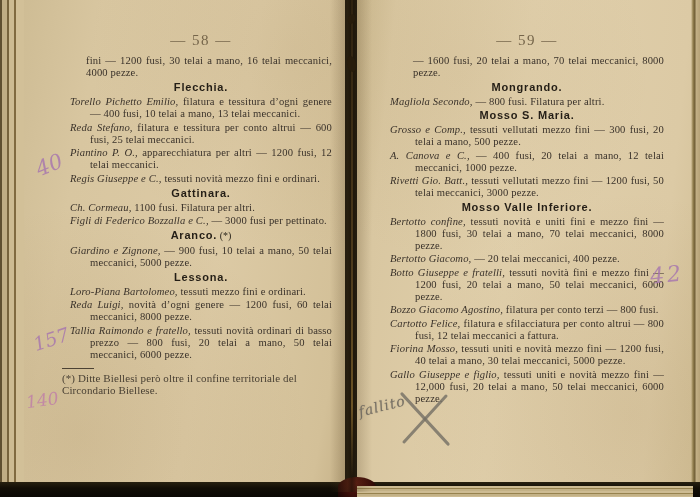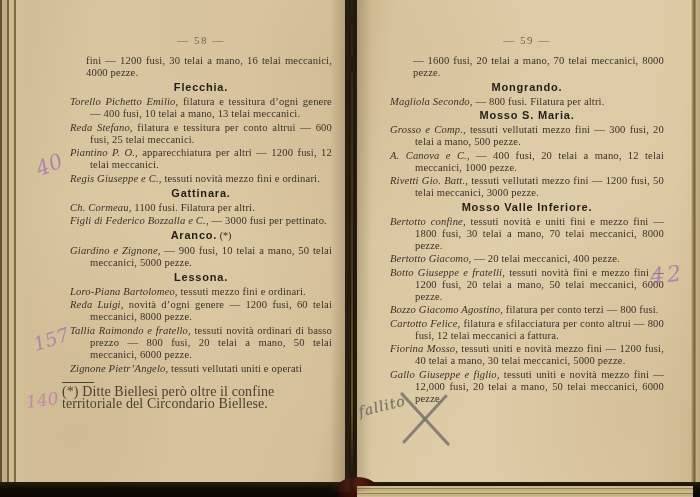--- a/index.html
+++ b/index.html
@@ -58,38 +58,38 @@
     background:repeating-linear-gradient(180deg,#cdbb92 0 2px,#96824f 2px 3px,#c3b186 3px 5px);
   }
   
   .text-col{
     position:absolute;top:34px;color:#3a322a;
     font-size:10.6px;line-height:12.1px;letter-spacing:.15px;
   }
   .text-col-left{left:70px;width:262px;}
   .text-col-right{left:390px;width:274px;line-height:12.0px;}
   .pagenum{
-    text-align:center;font-size:11px;color:#75654a;letter-spacing:1.5px;
+    text-align:center;font-size:15px;color:#75654a;letter-spacing:1.5px;
     margin:0 0 9px 0;
   }
   .entry{
     margin:0 0 1.5px 0;padding-left:20px;text-indent:-20px;text-align:justify;
   }
   .text-col-right .entry{padding-left:25px;text-indent:-25px;}
   .entry.cont{padding-left:16px;text-indent:0;}
   .text-col-right .entry.cont{padding-left:23px;text-indent:0;}
   .entry .name{font-style:italic;}
   .heading{
     text-align:center;font-family:"Liberation Sans", sans-serif;font-weight:bold;
     font-size:11px;letter-spacing:.8px;color:#241e16;margin:0 0 3px 0;
     text-indent:0;padding-left:0;
   }
   .heading .note{font-family:"Liberation Serif", serif;font-weight:normal;letter-spacing:0;font-size:10px;}
   .fn-rule{width:32px;height:0;border-top:1.2px solid #4c4234;margin:7px 0 3px -8px;}
-  .footnote{font-size:14px;color:#4a4134;letter-spacing:.1px;margin-left:-8px;}
+  .footnote{font-size:11px;color:#4a4134;letter-spacing:.1px;margin-left:-8px;}
   
   .hand{
     position:absolute;font-family:"DejaVu Serif", serif;font-style:italic;
     color:rgba(165,115,175,.8);pointer-events:auto;
   }
   .mn-40{left:36px;top:153px;font-size:21px;transform:rotate(-22deg);}
   .mn-157{left:33px;top:328px;font-size:19px;transform:rotate(-18deg);}
   .mn-140{left:26px;top:390px;font-size:17px;transform:rotate(-8deg);color:rgba(190,120,170,.75);}
   .mn-42{left:650px;top:262px;font-size:22px;transform:rotate(-6deg);letter-spacing:3px;}
   .pencil-word{
@@ -125,21 +125,20 @@
       <p class="entry"><span class="name">Regis Giuseppe e C.,</span> <span>tessuti novità mezzo fini e ordinari.</span></p>
       <div class="heading"><span>Gattinara.</span></div>
       <p class="entry"><span class="name">Ch. Cormeau,</span> <span>1100 fusi. Filatura per altri.</span></p>
       <p class="entry"><span class="name">Figli di Federico Bozzalla e C.,</span> <span>— 3000 fusi per pettinato.</span></p>
       <div class="heading"><span>Aranco.</span><span class="note"> (*)</span></div>
       <p class="entry"><span class="name">Giardino e Zignone,</span> <span>— 900 fusi, 10 telai a mano, 50 telai meccanici, 5000 pezze.</span></p>
       <div class="heading"><span>Lessona.</span></div>
       <p class="entry"><span class="name">Loro-Piana Bartolomeo,</span> <span>tessuti mezzo fini e ordinari.</span></p>
       <p class="entry"><span class="name">Reda Luigi,</span> <span>novità d’ogni genere — 1200 fusi, 60 telai meccanici, 8000 pezze.</span></p>
       <p class="entry"><span class="name">Tallia Raimondo e fratello,</span> <span>tessuti novità ordinari di basso prezzo — 800 fusi, 20 telai a mano, 50 telai meccanici, 6000 pezze.</span></p>
-      <p class="entry"><span class="name">Zignone Pietr’Angelo,</span> <span>tessuti vellutati uniti e operati</span></p>
     </div>
   <div class="fn-rule"></div>
   <div class="footnote">(*) Ditte Biellesi però oltre il confine territoriale del Circondario Biellese.</div>
 </div>
 
 <div class="text-col text-col-right">
   <div class="pagenum">— 59 —</div>
   <div id="right-blocks">
       <p class="entry cont"><span>— 1600 fusi, 20 telai a mano, 70 telai meccanici, 8000 pezze.</span></p>
       <div class="heading"><span>Mongrando.</span></div>

